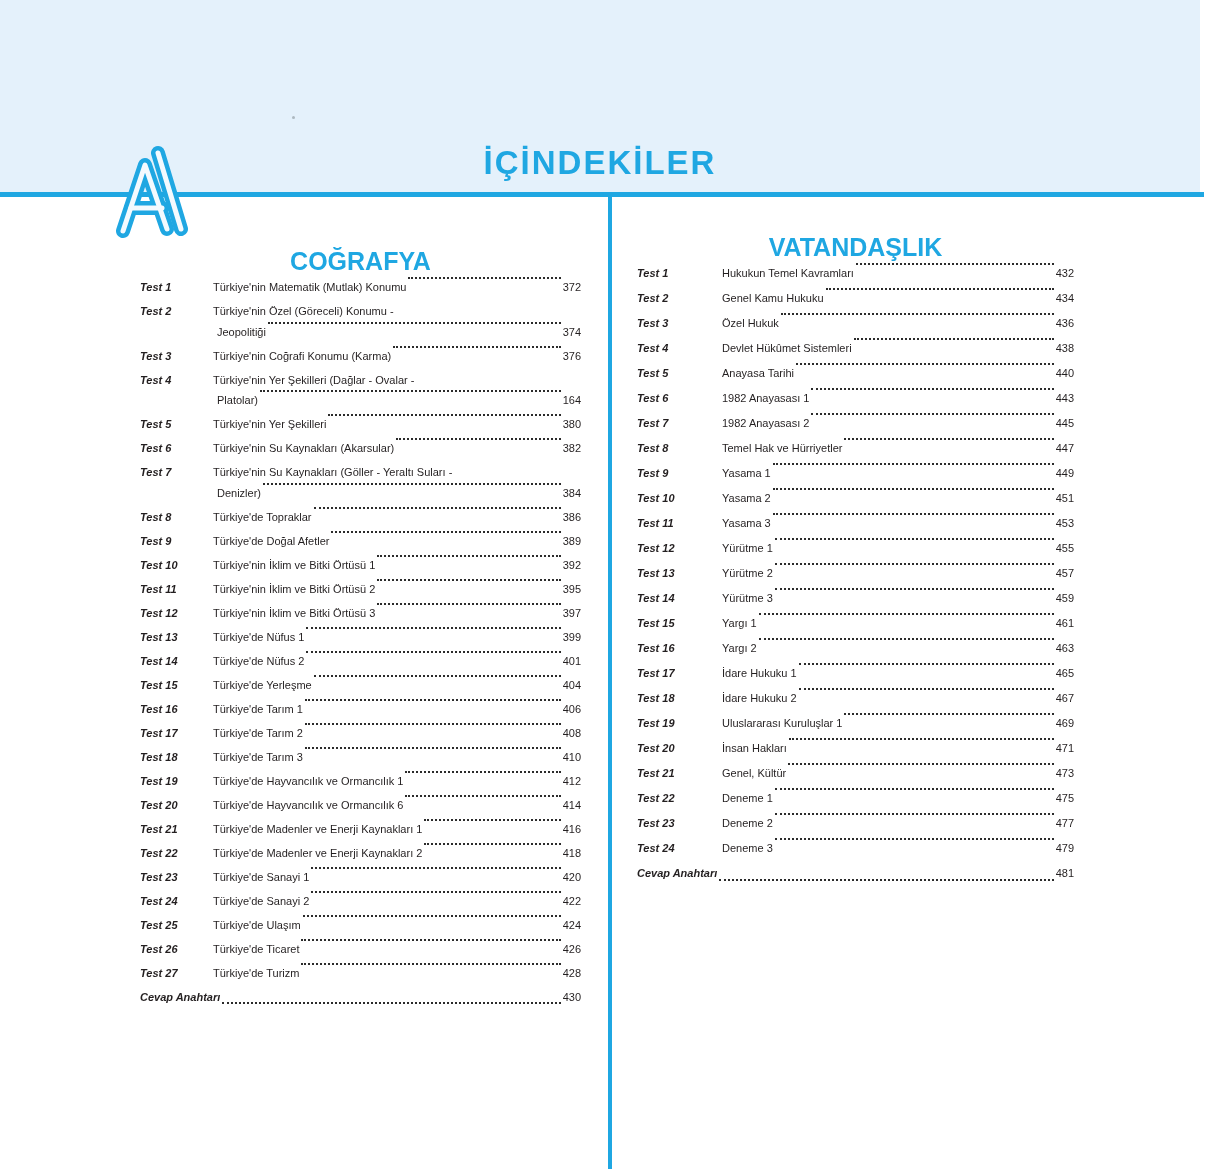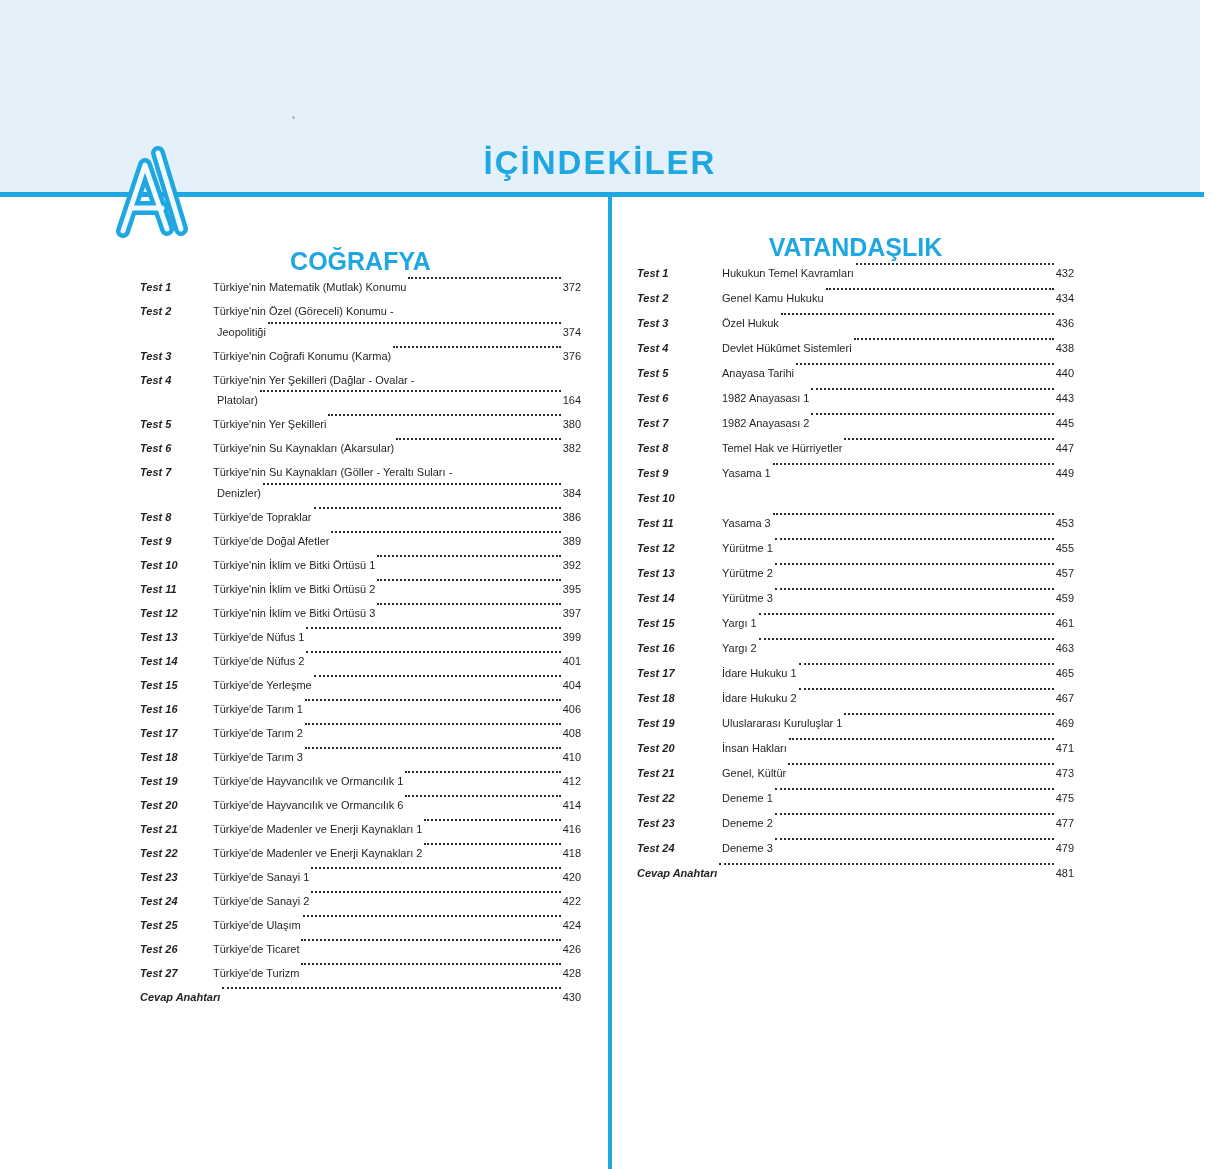--- a/index.html
+++ b/index.html
@@ -69,21 +69,21 @@
   .body{flex:1;display:flex;flex-direction:column;min-width:0;}
   .line{display:flex;align-items:flex-start;}
   .line2{padding-left:4px;}
   .txt{white-space:pre;}
   .leader{
     flex:1 1 auto;min-width:10px;
     border-bottom:2px dotted #2b2b2b;
     margin:0 2px 3px 2px;
   }
   .pg{white-space:nowrap;}
-  .row.answer{align-items:flex-start;}
+  .row.answer{align-items:flex-end;}
   .cevap{font-weight:700;font-style:italic;white-space:nowrap;}
 </style>
 </head>
 <body>
 
 <div class="page">
 
   <div class="header-band"></div>
   <div class="header-rule"></div>
 
@@ -486,20 +486,27 @@
           <span class="body">
             <span class="line">
               <span class="txt">Yasama 1</span>
               <span class="leader"></span>
               <span class="pg">449</span>
             </span>
           </span>
         </div>
         <div class="row">
           <span class="lbl">Test 10</span>
+          <span class="body">
+            <span class="line">
+              <span class="txt">Yasama 2</span>
+              <span class="leader"></span>
+              <span class="pg">451</span>
+            </span>
+          </span>
         </div>
         <div class="row">
           <span class="lbl">Test 11</span>
           <span class="body">
             <span class="line">
               <span class="txt">Yasama 3</span>
               <span class="leader"></span>
               <span class="pg">453</span>
             </span>
           </span>

